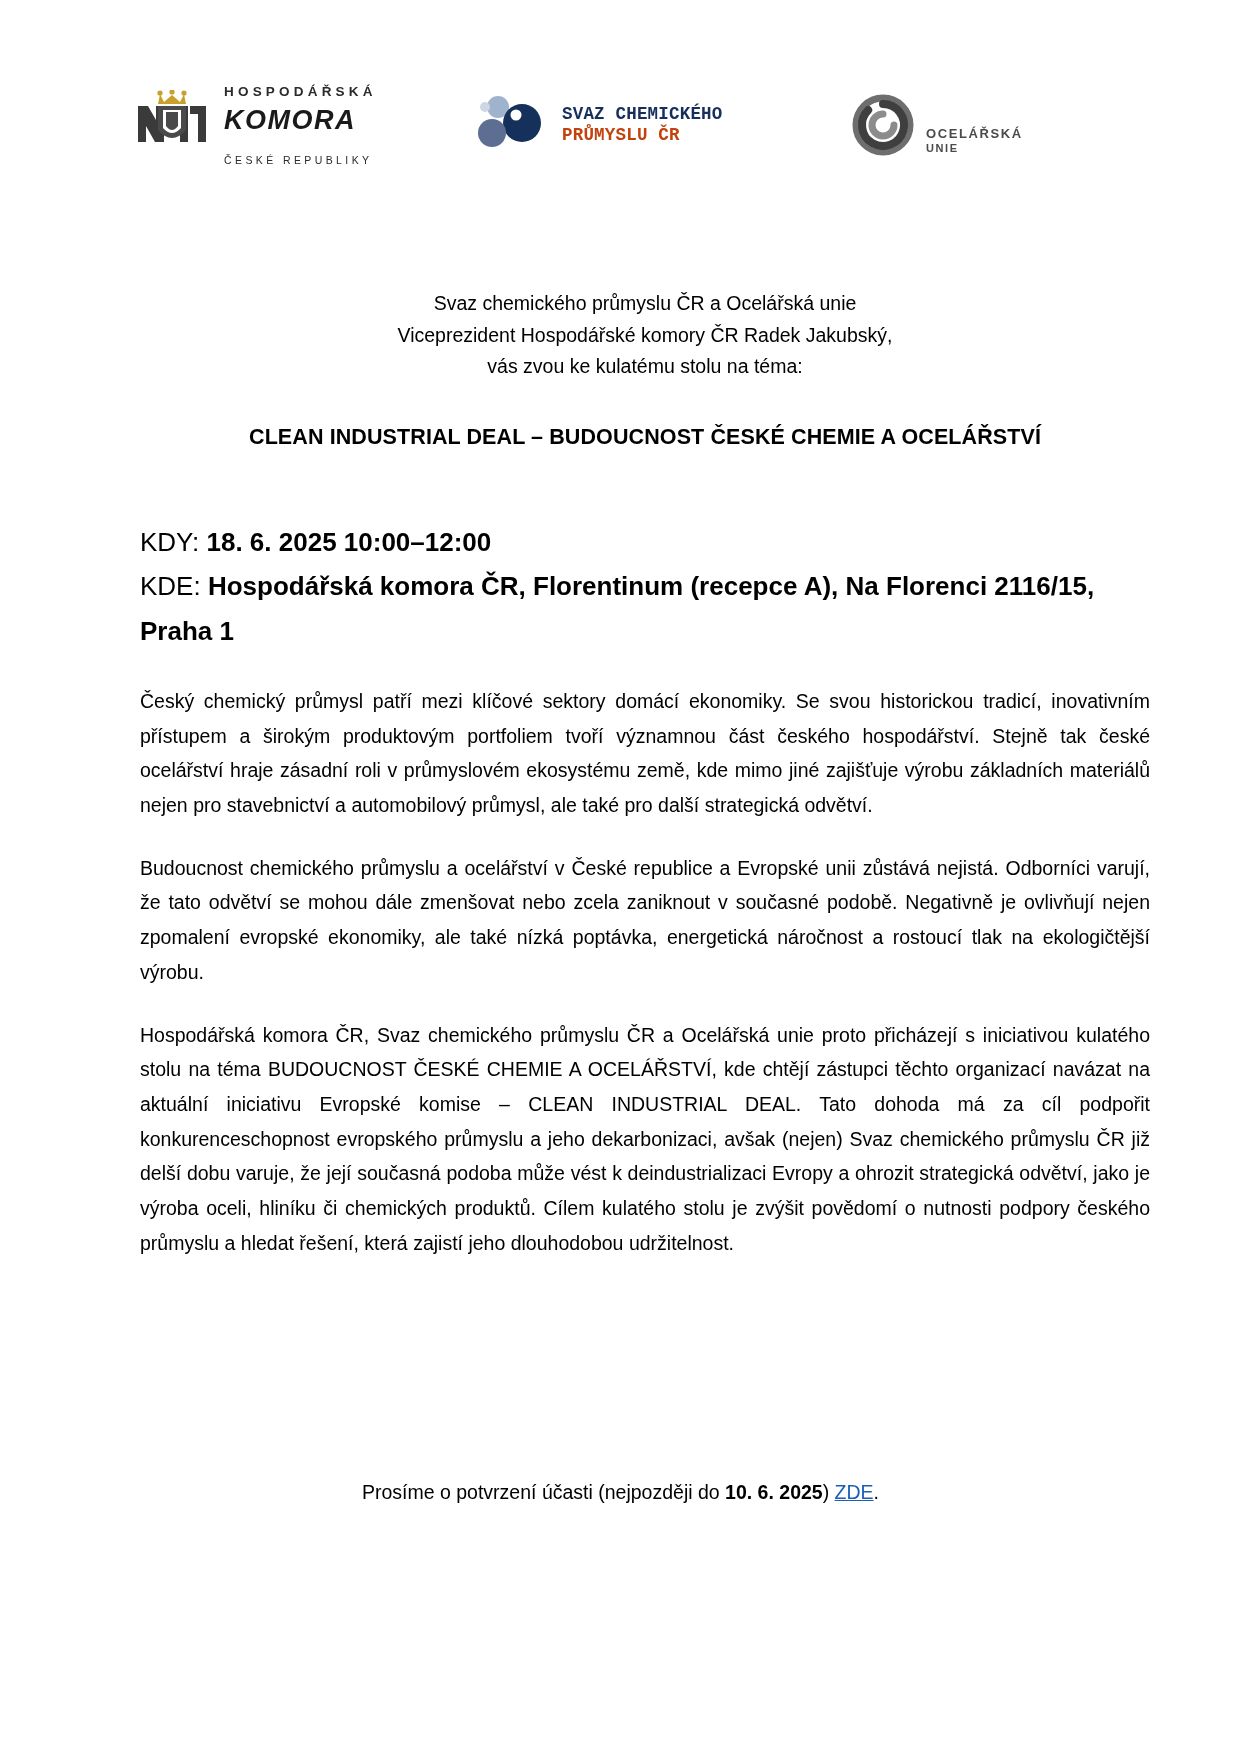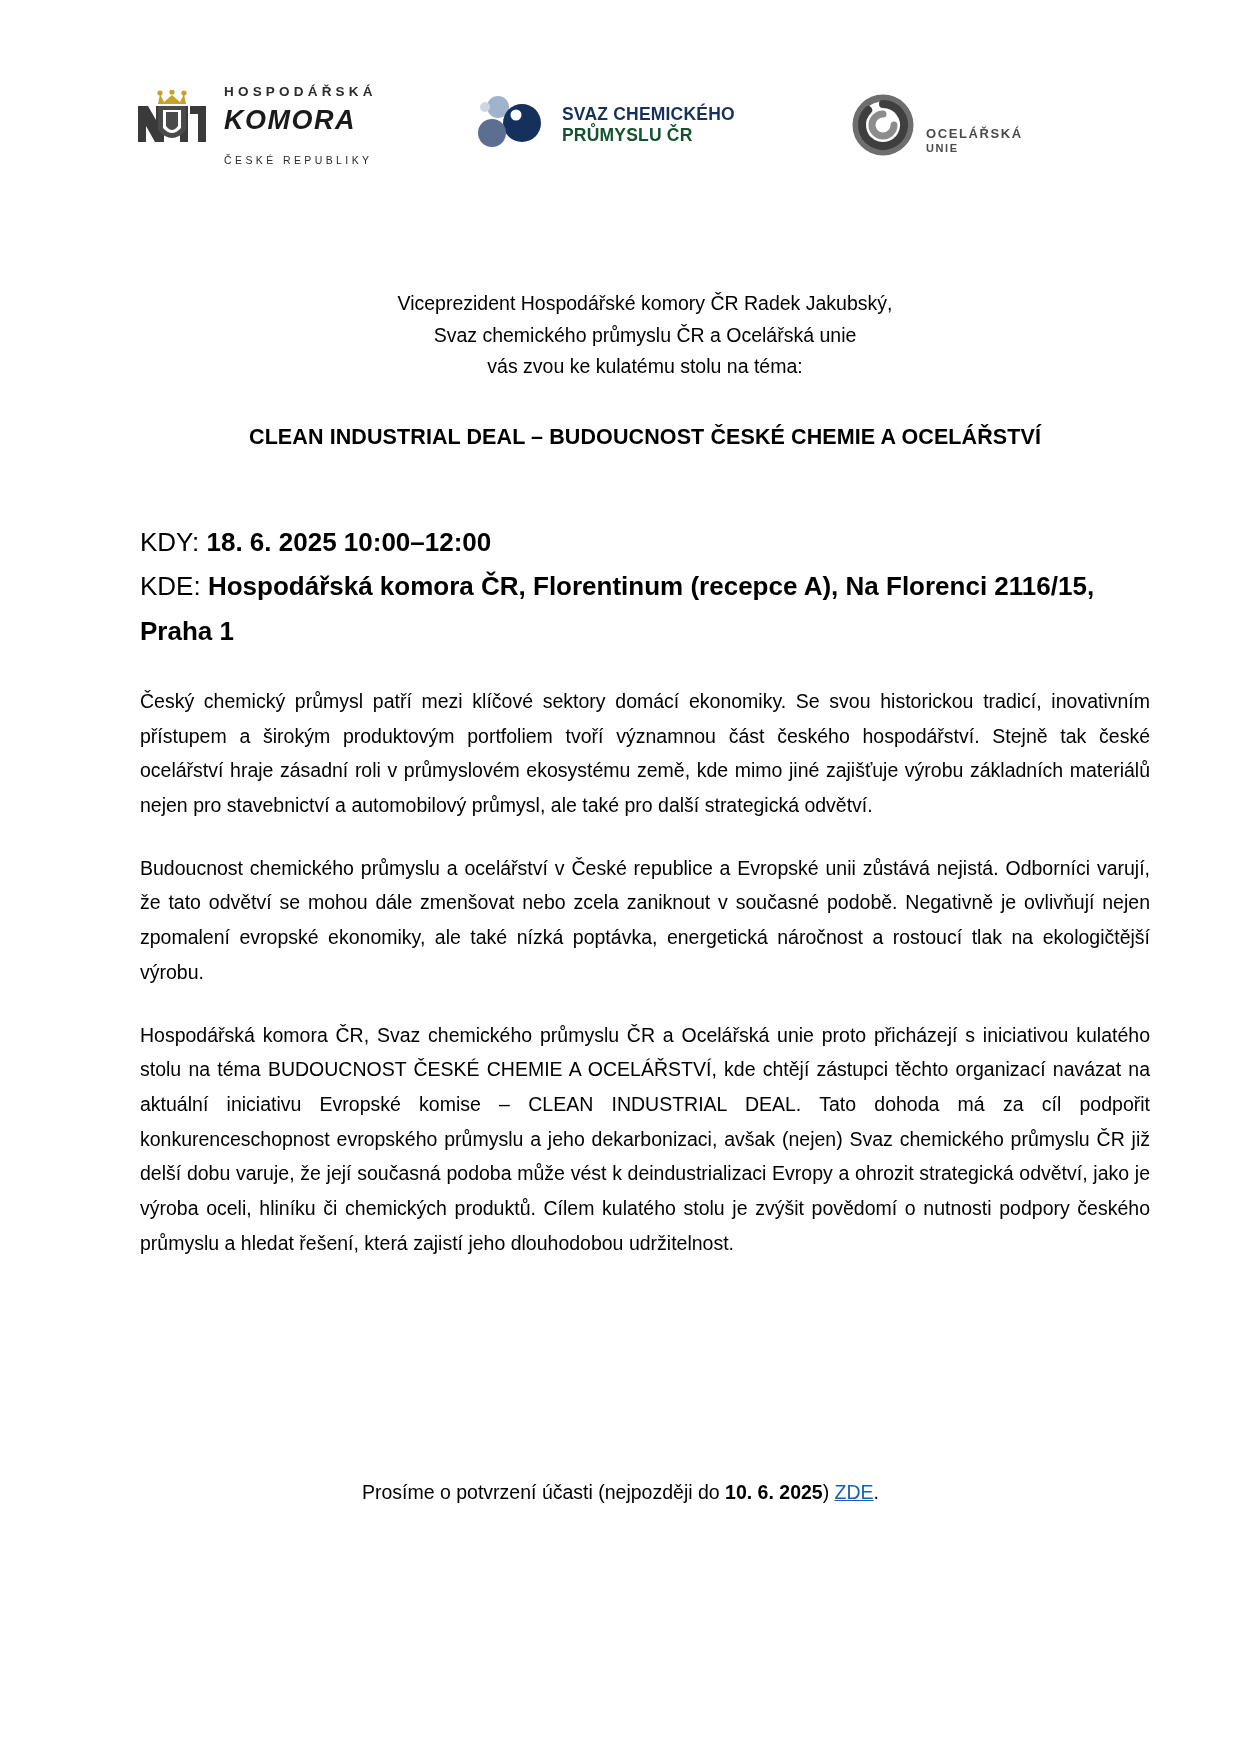--- a/index.html
+++ b/index.html
@@ -31,21 +31,21 @@
     gap: 0px;
     height: 110px;
     margin-top: 10px;
     margin-left: -10px;
   }
   .logo {
     display: flex;
     align-items: center;
   }
   .logo-hk { width: 300px; }
-  .logo-svaz { width: 330px; margin-left: 42px; }
+  .logo-svaz { width: 330px; margin-left: 42px; font-family: Liberation Mono, monospace; }
   .logo-ou { width: 260px; margin-left: 50px; }
 
   .hk-wrap { display: flex; align-items: center; gap: 10px; }
   .hk-mark { width: 84px; height: 70px; flex: 0 0 auto; }
   .hk-text { line-height: 1; }
   .hk-l1 {
     font-size: 13.5px;
     letter-spacing: 4.2px;
     color: #2b2b2b;
     font-weight: 600;
@@ -70,21 +70,21 @@
   .svaz-text { line-height: 1.18; }
   .svaz-l1 {
     font-size: 17.5px;
     font-weight: bold;
     color: #16305c;
     letter-spacing: 0.2px;
   }
   .svaz-l2 {
     font-size: 17.5px;
     font-weight: bold;
-    color: #14532d;
+    color: #c2410c;
     letter-spacing: 0.2px;
   }
 
   .ou-wrap { display: flex; align-items: flex-end; gap: 12px; }
   .ou-mark { width: 62px; height: 62px; flex: 0 0 auto; }
   .ou-text { line-height: 1.25; }
   .ou-l1 {
     font-size: 13px;
     font-weight: bold;
     color: #4a4a4a;
@@ -213,22 +213,22 @@
         <span class="ou-text">
           <div class="ou-l1">OCELÁŘSKÁ</div>
           <div class="ou-l2">UNIE</div>
         </span>
       </div>
     </div>
 
   </div>
 
   <div class="intro">
+    <div>Svaz chemického průmyslu ČR a Ocelářská unie</div>
     <div>Viceprezident Hospodářské komory ČR Radek Jakubský,</div>
-    <div>Svaz chemického průmyslu ČR a Ocelářská unie</div>
     <div>vás zvou ke kulatému stolu na téma:</div>
   </div>
 
   <div class="title">CLEAN INDUSTRIAL DEAL – BUDOUCNOST ČESKÉ CHEMIE A OCELÁŘSTVÍ</div>
 
   <div class="details">
     <div>
       <span class="lbl">KDY: </span><span class="val">18. 6. 2025 10:00–12:00</span>
     </div>
     <div>

